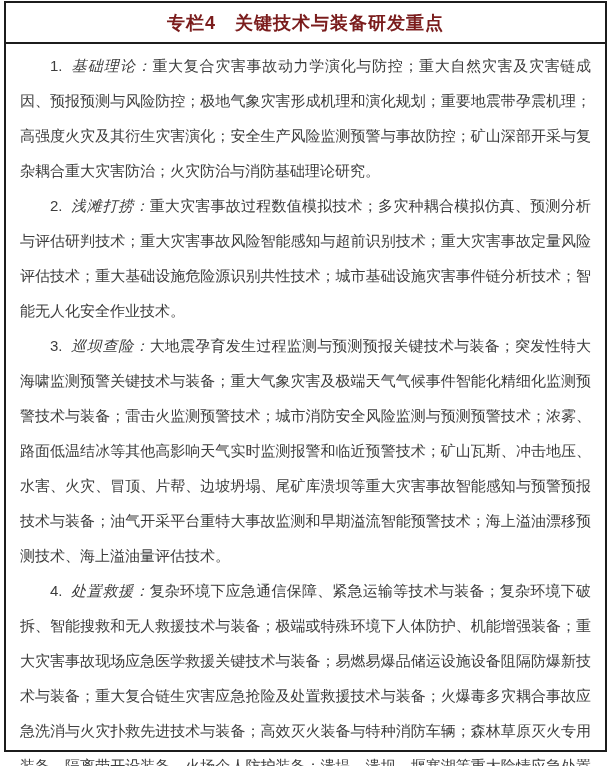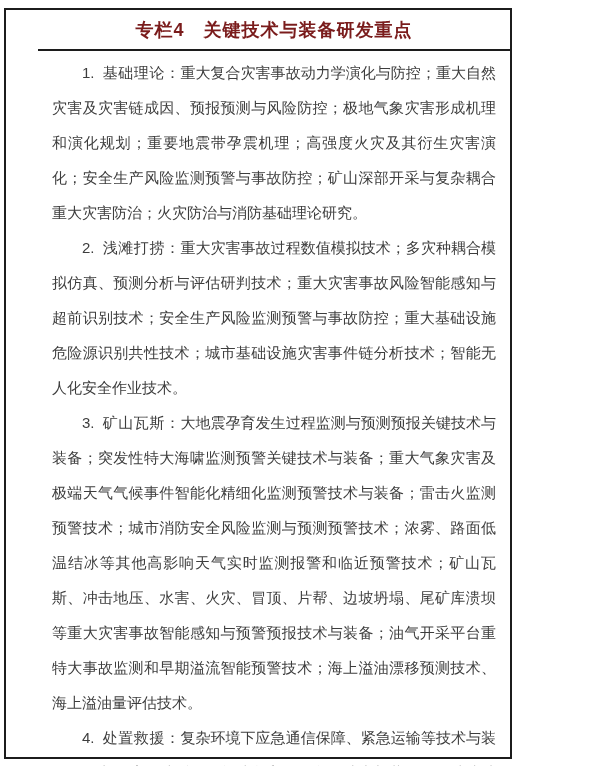--- a/index.html
+++ b/index.html
@@ -9,28 +9,27 @@
   }
   body {
     width: 611px;
     height: 766px;
     position: relative;
     font-family: "Liberation Sans", sans-serif;
     -webkit-font-smoothing: antialiased;
   }
   .panel {
     position: absolute;
-    top: 8px;
+    top: 1px;
     left: 4px;
-    width: 508px;
+    width: 603px;
     height: 751px;
     box-sizing: border-box;
     border: 2px solid #1c1c1c;
     background: #ffffff;
-    padding-left: 32px;
   }
   .panel-title {
     height: 41px;
     box-sizing: border-box;
     border-bottom: 2px solid #1c1c1c;
     display: flex;
     align-items: center;
     justify-content: center;
     font-size: 18px;
     font-weight: bold;
@@ -46,32 +45,33 @@
     text-align: justify;
   }
   .para {
     margin: 0;
     text-indent: 2em;
   }
   .item-num {
     margin-right: 0.55em;
   }
   .item-label {
+    font-style: italic;
     letter-spacing: 0.5px;
   }
 </style>
 </head>
 <body>
 
 <div class="panel">
   <div class="panel-title">专栏4　关键技术与装备研发重点</div>
   <div class="panel-body">
 
     <p class="para"><span class="item-num">1.</span><span class="item-label">基础理论：</span><span class="item-text">重大复合灾害事故动力学演化与防控；重大自然灾害及灾害链成因、预报预测与风险防控；极地气象灾害形成机理和演化规划；重要地震带孕震机理；高强度火灾及其衍生灾害演化；安全生产风险监测预警与事故防控；矿山深部开采与复杂耦合重大灾害防治；火灾防治与消防基础理论研究。</span></p>
 
-    <p class="para"><span class="item-num">2.</span><span class="item-label">浅滩打捞：</span><span class="item-text">重大灾害事故过程数值模拟技术；多灾种耦合模拟仿真、预测分析与评估研判技术；重大灾害事故风险智能感知与超前识别技术；安全生产风险监测预警与事故防控；重大基础设施危险源识别共性技术；城市基础设施灾害事件链分析技术；智能无人化安全作业技术。</span></p>
+    <p class="para"><span class="item-num">2.</span><span class="item-label">浅滩打捞：</span><span class="item-text">重大灾害事故过程数值模拟技术；多灾种耦合模拟仿真、预测分析与评估研判技术；重大灾害事故风险智能感知与超前识别技术；重大灾害事故定量风险评估技术；重大基础设施危险源识别共性技术；城市基础设施灾害事件链分析技术；智能无人化安全作业技术。</span></p>
 
-    <p class="para"><span class="item-num">3.</span><span class="item-label">矿山瓦斯：</span><span class="item-text">大地震孕育发生过程监测与预测预报关键技术与装备；突发性特大海啸监测预警关键技术与装备；重大气象灾害及极端天气气候事件智能化精细化监测预警技术与装备；雷击火监测预警技术；城市消防安全风险监测与预测预警技术；浓雾、路面低温结冰等其他高影响天气实时监测报警和临近预警技术；矿山瓦斯、冲击地压、水害、火灾、冒顶、片帮、边坡坍塌、尾矿库溃坝等重大灾害事故智能感知与预警预报技术与装备；油气开采平台重特大事故监测和早期溢流智能预警技术；海上溢油漂移预测技术、海上溢油量评估技术。</span></p>
+    <p class="para"><span class="item-num">3.</span><span class="item-label">巡坝查险：</span><span class="item-text">大地震孕育发生过程监测与预测预报关键技术与装备；突发性特大海啸监测预警关键技术与装备；重大气象灾害及极端天气气候事件智能化精细化监测预警技术与装备；雷击火监测预警技术；城市消防安全风险监测与预测预警技术；浓雾、路面低温结冰等其他高影响天气实时监测报警和临近预警技术；矿山瓦斯、冲击地压、水害、火灾、冒顶、片帮、边坡坍塌、尾矿库溃坝等重大灾害事故智能感知与预警预报技术与装备；油气开采平台重特大事故监测和早期溢流智能预警技术；海上溢油漂移预测技术、海上溢油量评估技术。</span></p>
 
     <p class="para"><span class="item-num">4.</span><span class="item-label">处置救援：</span><span class="item-text">复杂环境下应急通信保障、紧急运输等技术与装备；复杂环境下破拆、智能搜救和无人救援技术与装备；极端或特殊环境下人体防护、机能增强装备；重大灾害事故现场应急医学救援关键技术与装备；易燃易爆品储运设施设备阻隔防爆新技术与装备；重大复合链生灾害应急抢险及处置救援技术与装备；火爆毒多灾耦合事故应急洗消与火灾扑救先进技术与装备；高效灭火装备与特种消防车辆；森林草原灭火专用装备、隔离带开设装备、火场个人防护装备；溃堤、溃坝、堰塞湖等重大险情应急处置技术与装备；巡坝查险、堵口抢险装备；水上大规模人命救助、大深度扫测搜寻打捞、大吨位沉船打捞、饱和潜水、浅滩打捞、大规模溢油回收清除技术与装备；危险化学品事故快速处置技术与装备；油气长输管道救援技术与装备；隧道事故快速救援技术与装备；海上油气事故救援技术与装备；矿山重大事故应急救援技术与装备；严重核事故应急救援技术与装备；应急交通运输先进技术与装备。</span></p>
 
   </div>
 </div>
 
 </body></html>

